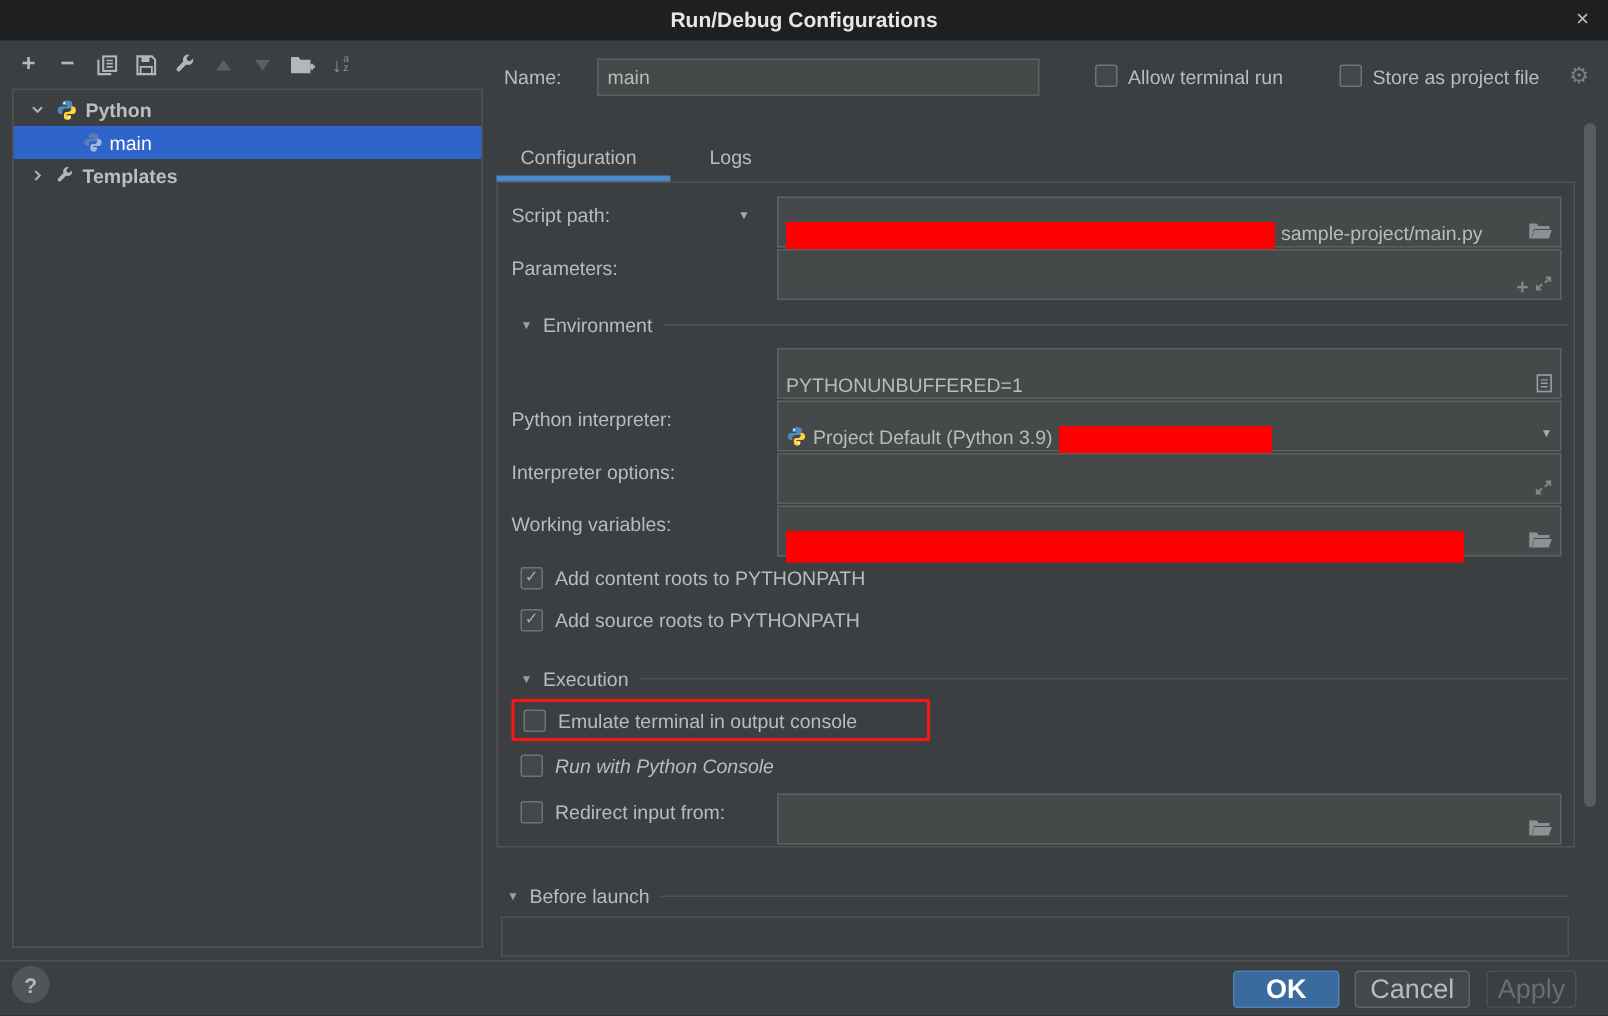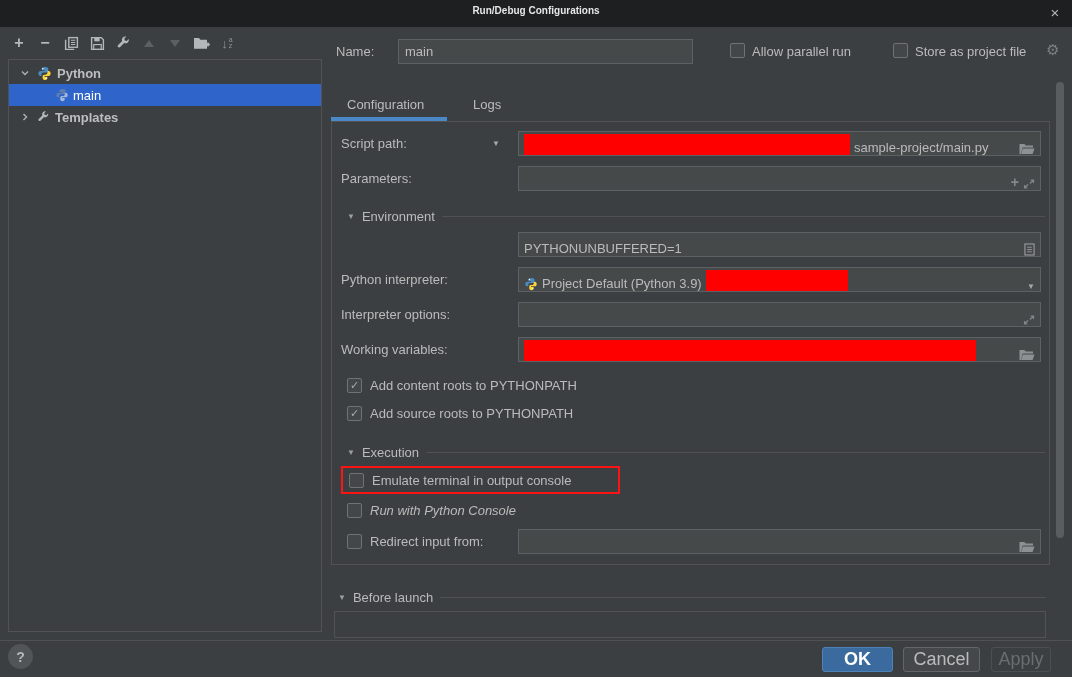--- a/index.html
+++ b/index.html
@@ -1,21 +1,21 @@
 <!DOCTYPE html>
 <html><head>
 <meta charset="utf-8">
 <style>
   html,body{margin:0;padding:0;background:#2b2b2b;}
   .dialog{position:relative;width:1072px;height:677px;background:#3c3f41;
     font-family:"Liberation Sans",sans-serif;font-size:13px;color:#bbbbbb;overflow:hidden;}
   
   .titlebar{position:absolute;left:0;top:0;width:100%;height:27px;background:#1e1f21;}
   .titlebar .title{position:absolute;left:0;right:0;top:5px;text-align:center;
-    font-weight:bold;font-size:10px;color:#e6e6e6;}
+    font-weight:bold;font-size:14px;color:#e6e6e6;}
   .close-btn{position:absolute;right:8px;top:4px;width:18px;height:18px;color:#b6b8ba;
     font-size:15px;line-height:18px;text-align:center;cursor:pointer;}
   
   .toolbar{position:absolute;left:8px;top:32px;display:flex;gap:4px;align-items:center;}
   .tbtn{width:22px;height:22px;display:flex;align-items:center;justify-content:center;}
   .glyph{color:#b4b7b9;font-size:16px;font-weight:bold;line-height:1;}
   .tri-up{width:0;height:0;border-left:5px solid transparent;border-right:5px solid transparent;border-bottom:7px solid #5d6062;}
   .tri-down{width:0;height:0;border-left:5px solid transparent;border-right:5px solid transparent;border-top:7px solid #5d6062;}
   .sort-ic{display:flex;align-items:center;gap:1px;color:#8f9294;}
   .sort-ic .ar{font-size:13px;}
@@ -50,22 +50,22 @@
   .tab-logs{position:absolute;left:461px;top:97px;margin-left:12px;}
   .tab-underline{position:absolute;left:331px;top:117px;width:116px;height:4px;background:#4a88c7;z-index:3;}
   
   .panel{position:absolute;left:331px;top:121px;width:719px;height:444px;
     border:1px solid #525252;box-sizing:border-box;}
   .row{position:absolute;left:9px;height:25px;display:flex;align-items:center;}
   .row-label{width:177px;display:flex;align-items:center;box-sizing:border-box;}
   .dd{font-size:8px;color:#a6a9ab;}
   .row-label .dd{margin-left:auto;margin-right:18px;}
   .field{position:absolute;left:186px;width:523px;height:25px;box-sizing:border-box;
-    background:#45494a;border:1px solid #5e6163;display:flex;align-items:flex-end;gap:4px;
-    padding:0 5px;color:#bbbbbb;}
+    background:#45494a;border:1px solid #5e6163;display:flex;align-items:flex-start;gap:4px;
+    padding:16px 5px;color:#bbbbbb;}
   .redact{background:#ff0000;height:21px;flex:none;}
   .spacer{flex:1;}
   .plus-ic{color:#84888a;font-size:14px;font-weight:bold;}
   .sect{position:absolute;left:9px;right:4px;height:18px;display:flex;align-items:center;gap:7px;}
   .sect .arrow{font-size:8px;color:#9b9ea0;margin-left:6px;}
   .sect .line{flex:1;height:1px;background:#515151;}
   .cbrow{position:absolute;left:15px;display:flex;gap:8px;align-items:center;height:17px;}
   .highlight{position:absolute;left:9px;top:344px;width:279px;height:28px;border:2px solid #ff1414;
     border-radius:1px;display:flex;align-items:center;gap:8px;padding-left:6px;box-sizing:border-box;}
   
@@ -192,21 +192,21 @@
     </div>
   </div>
 
   <div class="help-btn">
     <span>?</span>
   </div>
 
   <span class="name-label">Name:</span>
   <input class="name-input" type="text" value="main" style="">
   <div class="cb hdr-cb1"></div>
-  <span class="hdr-cb1-lbl">Allow parallel run</span>
+  <span class="hdr-cb1-lbl">Allow terminal run</span>
   <div class="cb hdr-cb2"></div>
   <span class="hdr-cb2-lbl">Store as project file</span>
   <span class="hdr-gear">⚙</span>
 
   <span class="tab-conf">Configuration</span>
   <span class="tab-logs">Logs</span>
   <div class="tab-underline"></div>
 
   <div class="panel">
 

